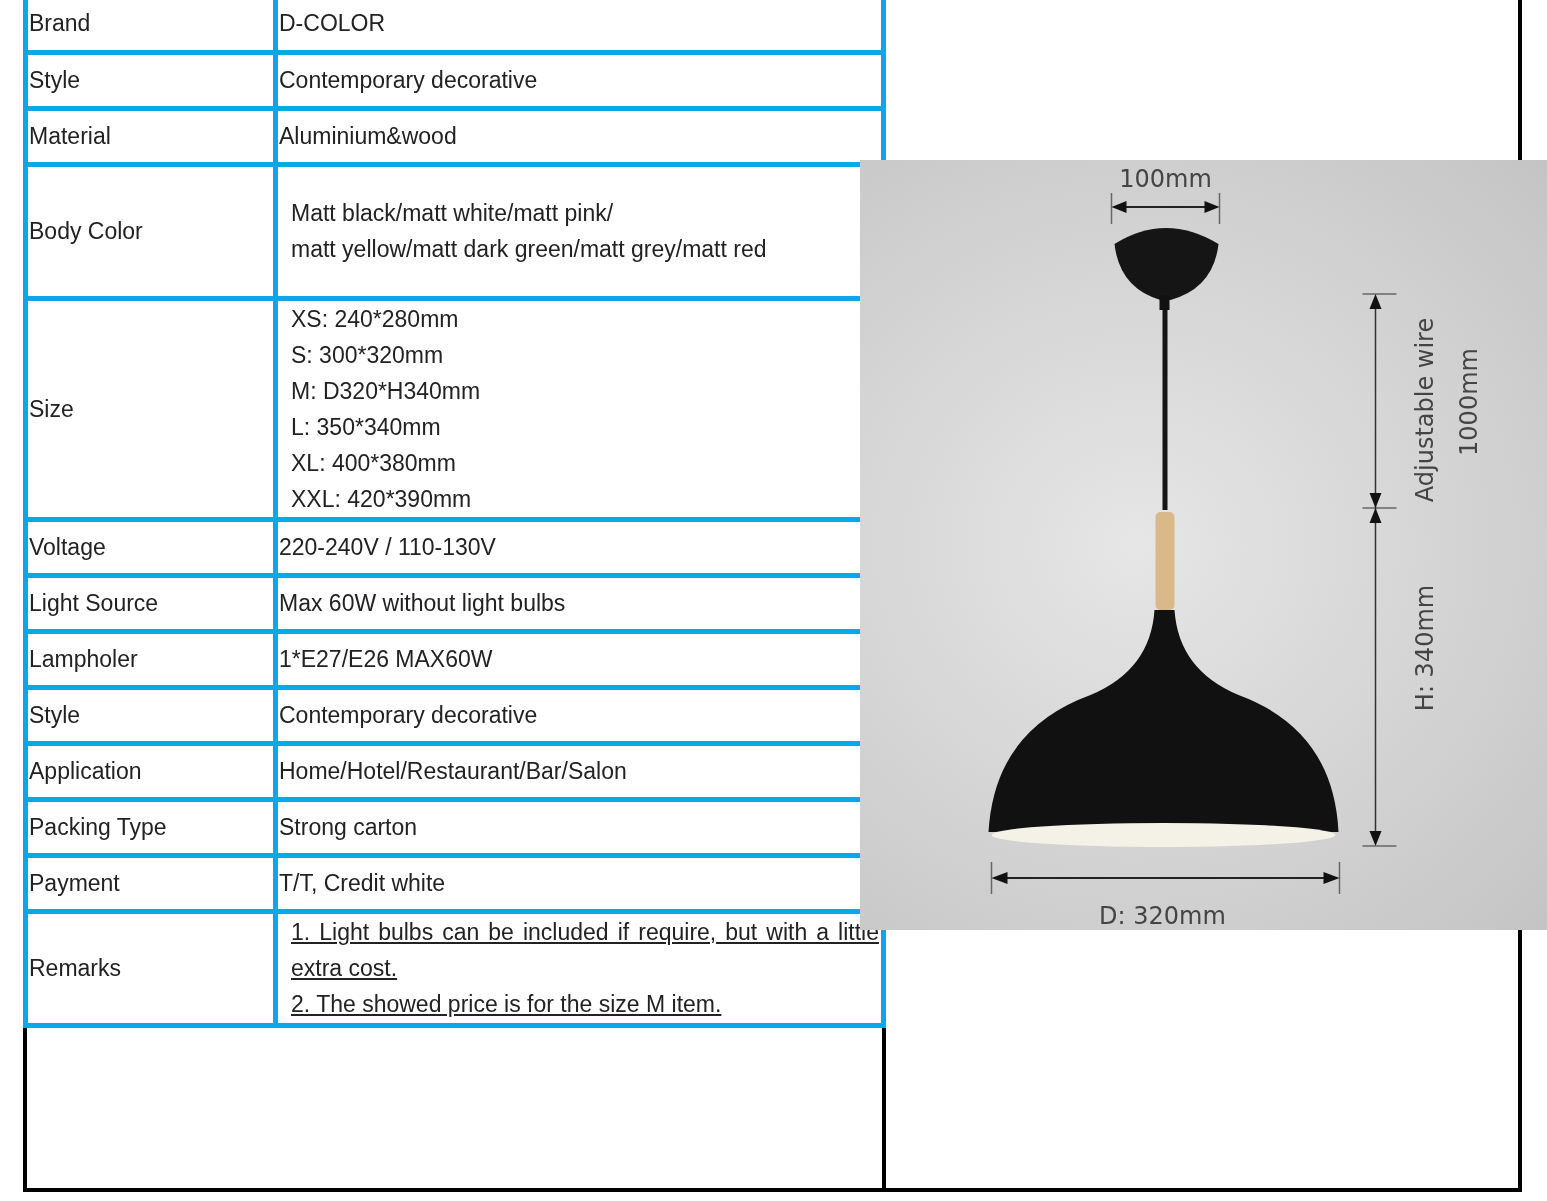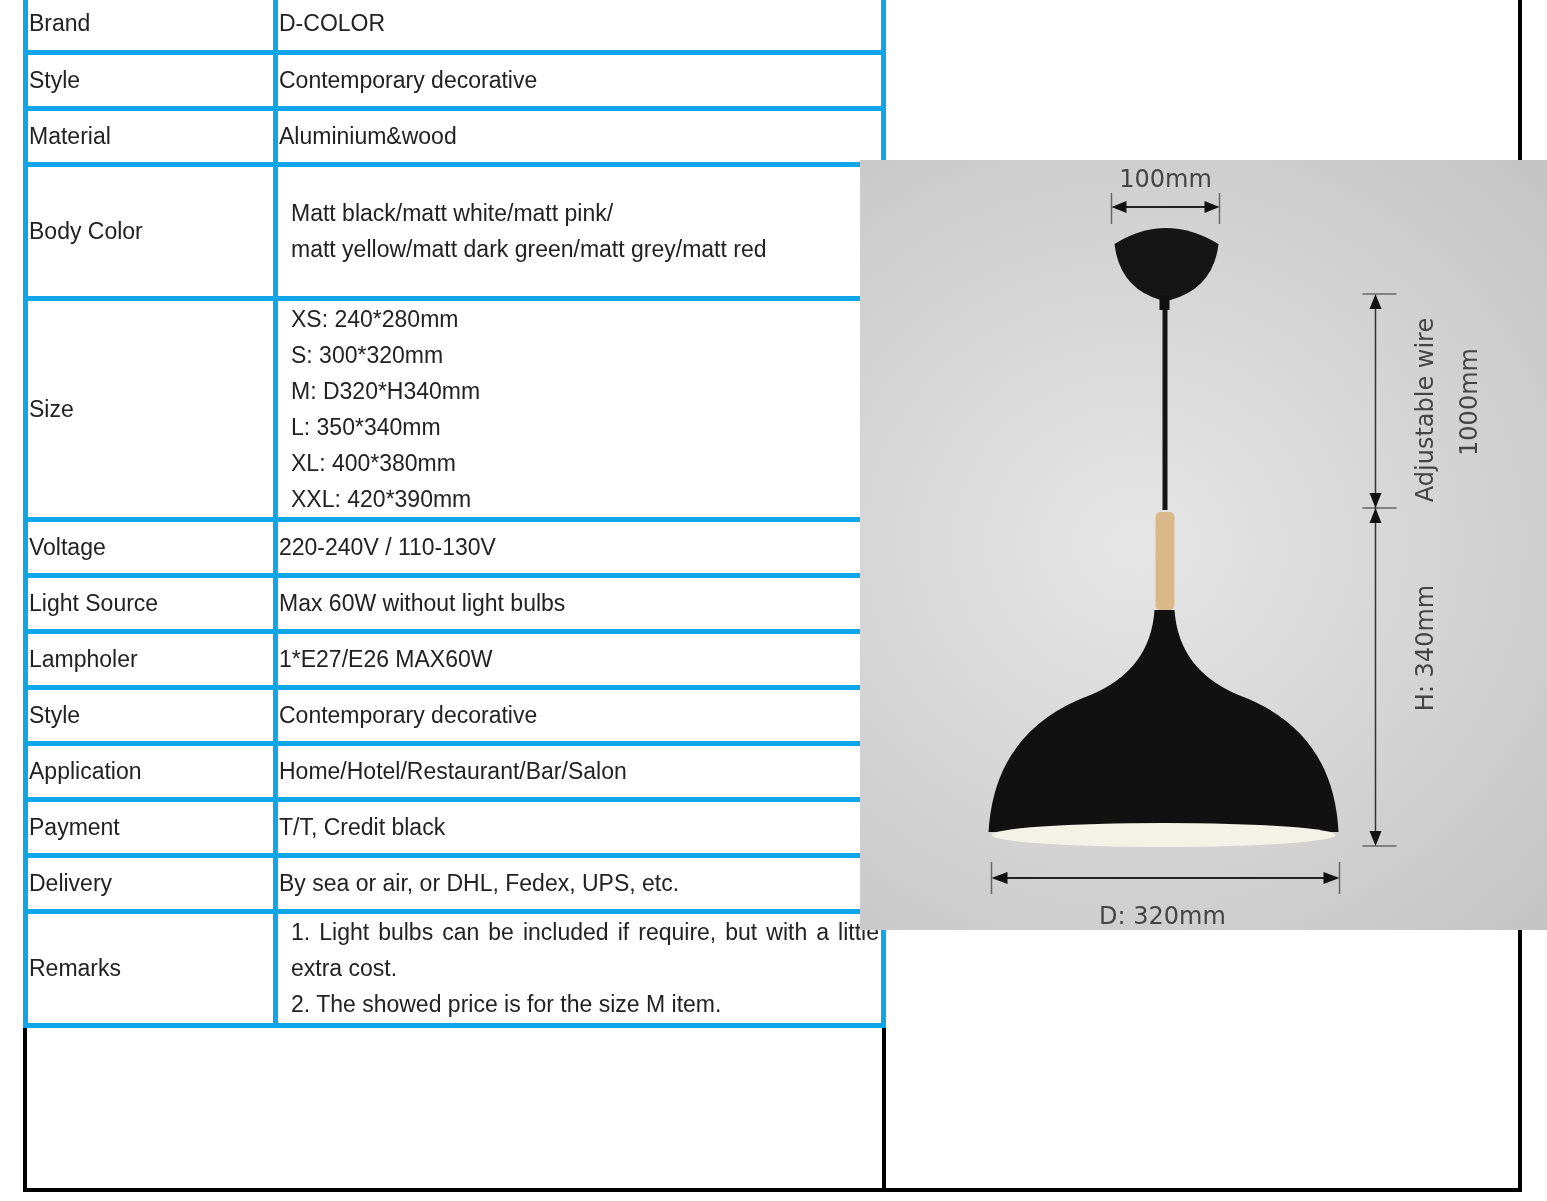--- a/index.html
+++ b/index.html
@@ -16,21 +16,21 @@
     position: absolute; left: 23px; top: -4px; width: 863px;
     border-collapse: collapse; table-layout: fixed;
   }
   table.spec td {
     border: 5px solid #0ea5e9; padding: 0 0 0 1px; font-size: 23px; line-height: 36px;
     vertical-align: middle; color: #222; box-sizing: border-box;
   }
   table.spec tr:first-child td { border-top: none; }
   table.spec td.k { width: 250px; }
   table.spec td.v { text-align: left; }
-  table.spec td.v.just { text-align: justify; padding-right: 2px; }
+  table.spec td.v.just { text-align: justify; padding-right: 2px; text-decoration: underline; }
   .line { display: block; padding-left: 12px; }
   .img-panel {
     position: absolute; left: 860px; top: 152px; width: 689px; height: 770px;
     background: radial-gradient(ellipse at 40% 50%, #e6e6e6 0%, #d2d2d2 60%, #c4c4c4 100%);
     margin-top: 8px;
   }
   .img-panel svg { width: 100%; height: 100%; display: block; }
   .dimtext { font-family: "DejaVu Sans", sans-serif; fill: #444; }
 </style>
 </head>
@@ -85,26 +85,26 @@
     </tr>
     <tr style="height:56px">
       <td class="k">Style</td>
       <td class="v">Contemporary decorative</td>
     </tr>
     <tr style="height:56px">
       <td class="k">Application</td>
       <td class="v">Home/Hotel/Restaurant/Bar/Salon</td>
     </tr>
     <tr style="height:56px">
-      <td class="k">Payment</td>
-      <td class="v">T/T, Credit black</td>
+      <td class="k">Packing Type</td>
+      <td class="v">Strong carton</td>
     </tr>
     <tr style="height:56px">
-      <td class="k">Delivery</td>
-      <td class="v">By sea or air, or DHL, Fedex, UPS, etc.</td>
+      <td class="k">Payment</td>
+      <td class="v">T/T, Credit white</td>
     </tr>
     <tr style="height:114px">
       <td class="k">Remarks</td>
       <td class="v just">
         <span class="line">1. Light bulbs can be included if require, but with a little extra cost.</span>
         <span class="line">2. The showed price is for the size M item.</span>
       </td>
     </tr>
   </tbody>
 </table>

